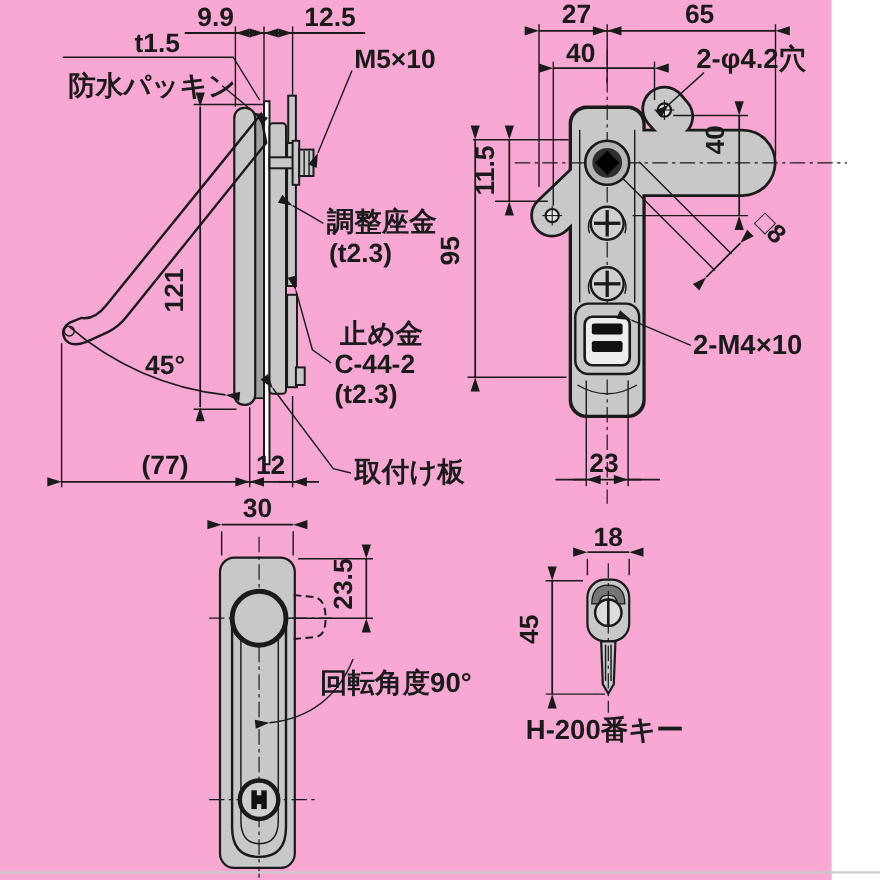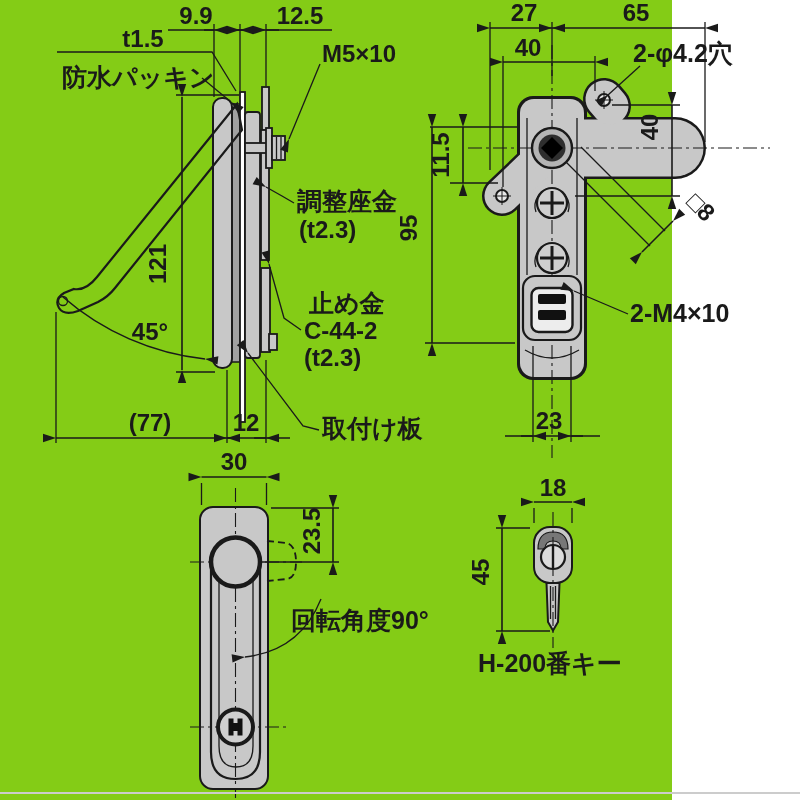--- a/index.html
+++ b/index.html
@@ -1,16 +1,16 @@
 <!DOCTYPE html>
 <html><head>
 <meta charset="utf-8">
 <style>
   html,body { margin:0; padding:0; background:#ffffff; }
-  #stage { width:672px; height:800px; position:relative; background:#84cc16; }
+  #stage { width:756px; height:800px; position:relative; background:#f9a8d4; }
   svg { display:block; }
   text {
     font-family:"Liberation Sans","DejaVu Sans",sans-serif;
     font-weight:bold;
     font-size:24px;
     fill:#1a1a1a;
   }
   .jp  { font-size:25px; }
   .dim { stroke:#1a1a1a; stroke-width:1.6; fill:none; }
   .ext { stroke:#1a1a1a; stroke-width:1.3; fill:none; }

